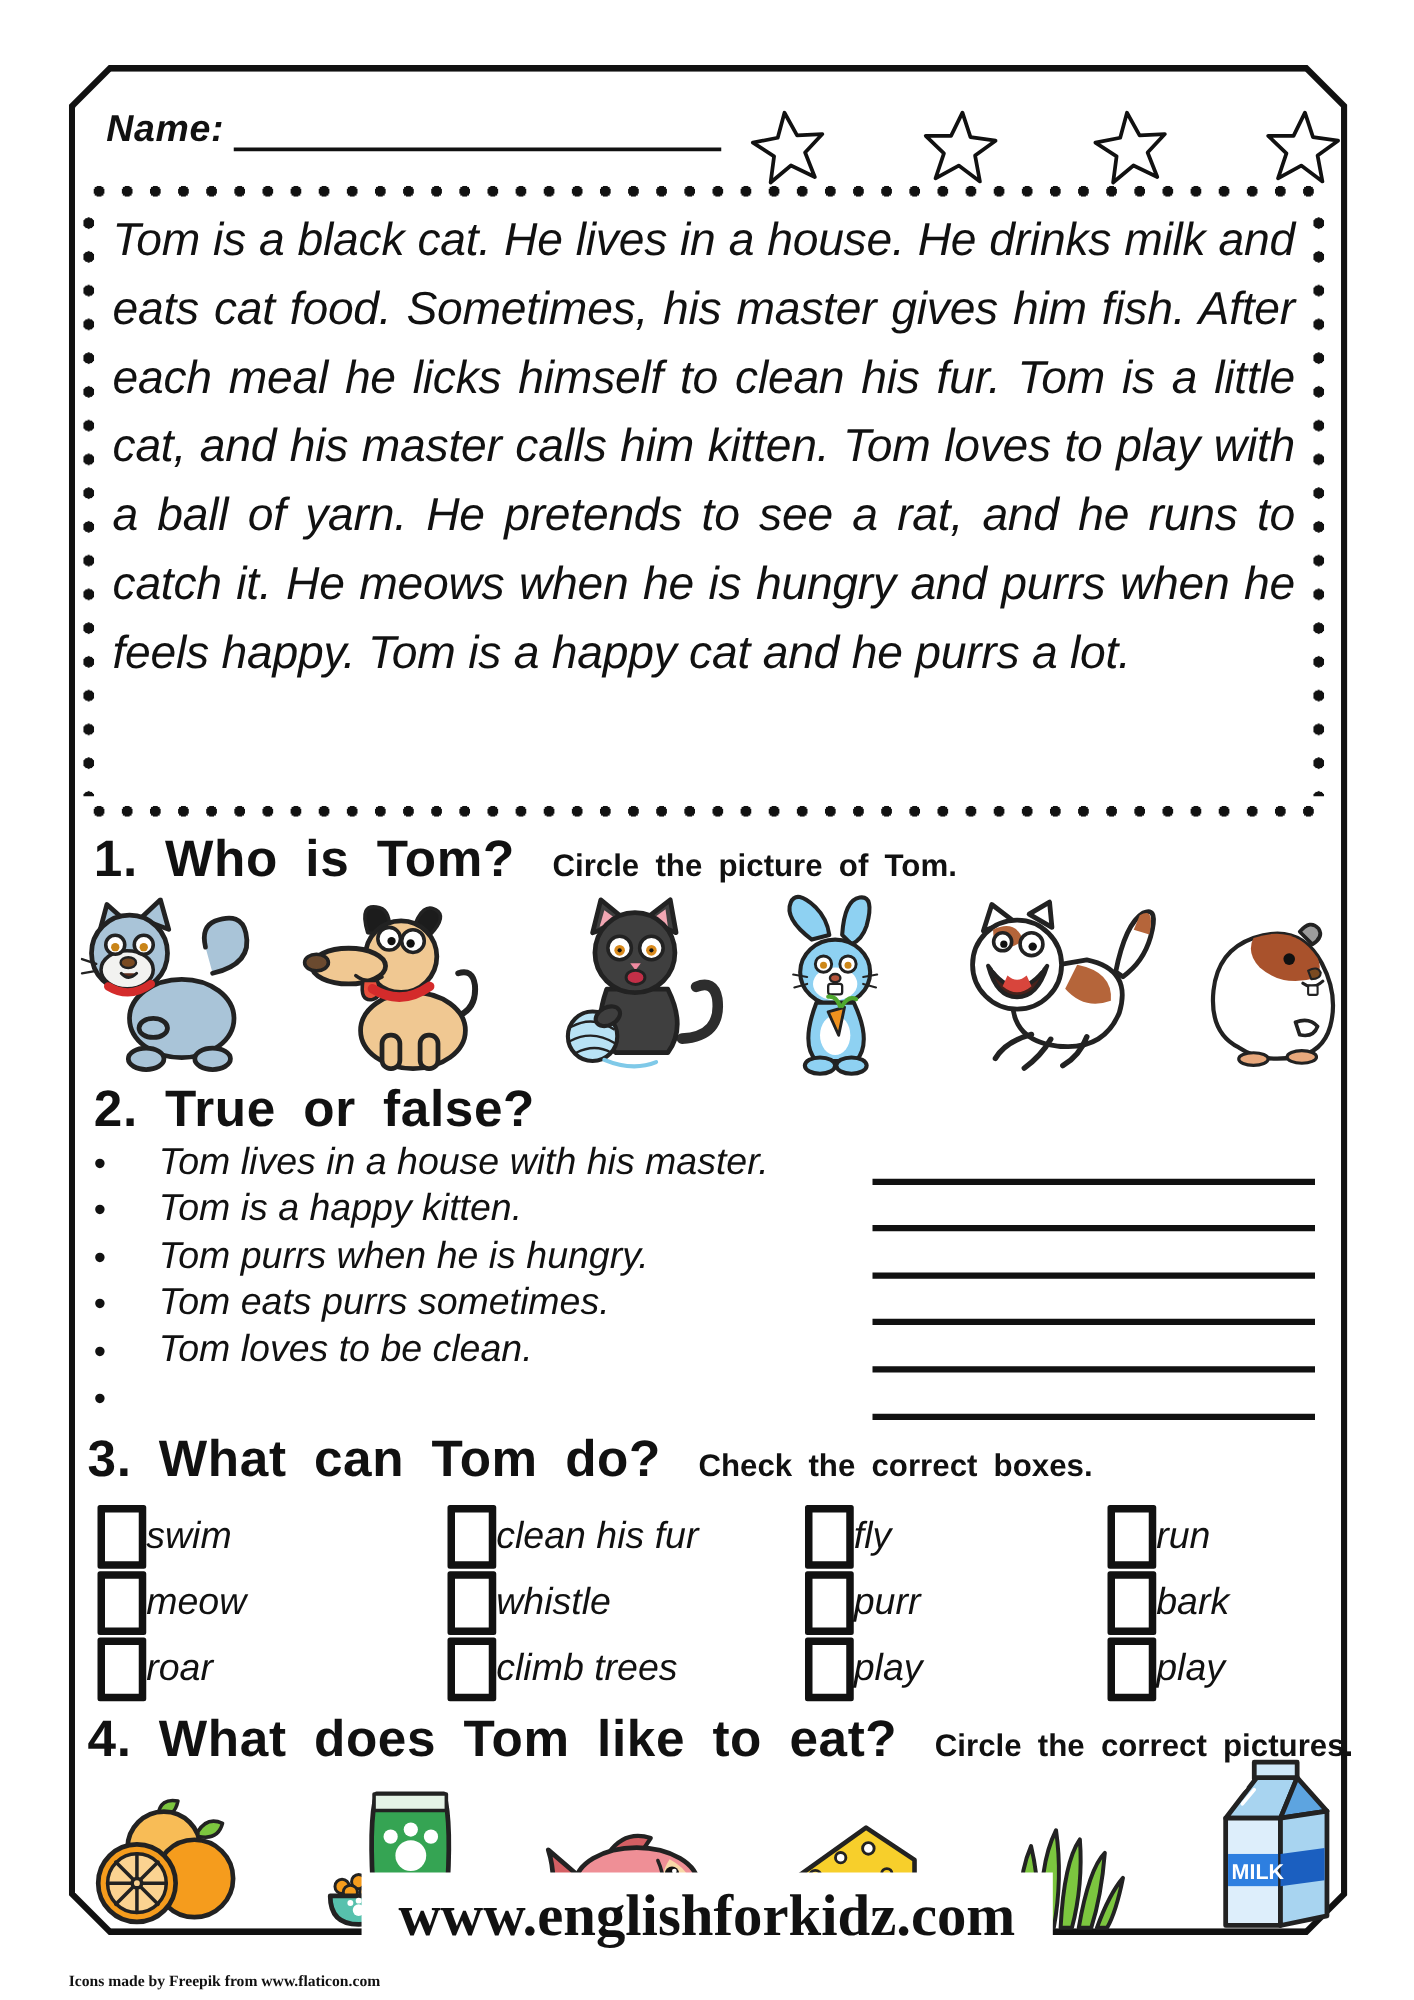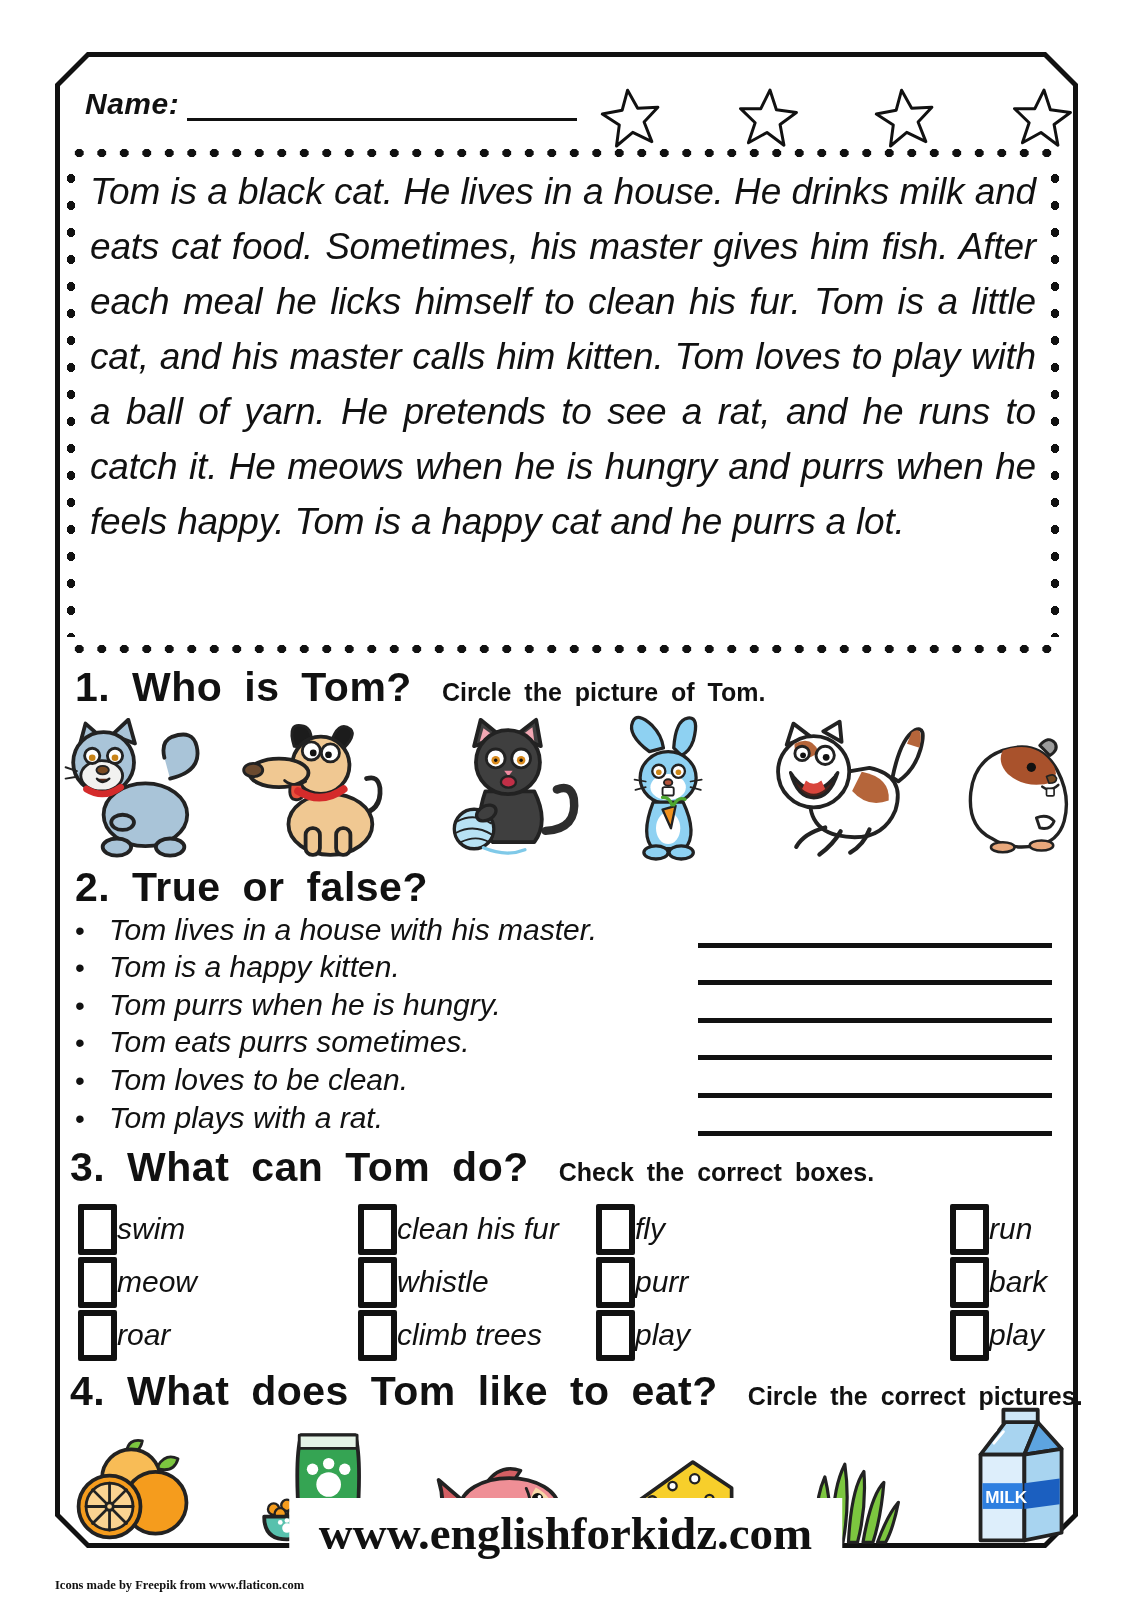--- a/index.html
+++ b/index.html
@@ -37,21 +37,21 @@
   .q-title{font-size:41px;font-weight:800;letter-spacing:.5px;word-spacing:10px;}
   .q-instr{font-size:25px;font-weight:800;margin-left:30px;word-spacing:6px;}
   
   .animals{position:absolute;left:58px;right:50px;top:704px;height:160px;display:flex;
     justify-content:space-between;align-items:flex-end;}
   .animals .pic{display:block;}
   
   .tf-list{position:absolute;left:75px;top:910px;width:977px;}
   .tf-row{display:flex;align-items:flex-end;height:37.6px;}
   .tf-bullet{font-size:28px;line-height:34px;width:34px;flex:none;}
-  .tf-text{font-size:30px;font-style:italic;line-height:36px;width:540px;flex:none;}
+  .tf-text{font-size:30px;font-style:italic;line-height:36px;width:540px;flex:none;margin-left:18px;}
   .tf-line{width:354px;margin-left:auto;border-bottom:5px solid #111;height:30px;}
   
   .check-col{position:absolute;top:1208px;display:flex;flex-direction:column;gap:11px;}
   .check-row{display:flex;align-items:center;height:42px;}
   .checkbox{width:27px;height:39px;border:6px solid #111;border-radius:2px;background:#fff;flex:none;}
   .check-label{font-size:30px;font-style:italic;white-space:nowrap;}
   
   .foods{position:absolute;left:72px;right:54px;top:1408px;height:140px;display:flex;
     justify-content:space-between;align-items:flex-end;z-index:3;gap:46px;}
   
@@ -257,21 +257,20 @@
         <span class="tf-text">Tom eats purrs sometimes.</span>
         <span class="tf-line"></span>
       </div>
       <div class="tf-row">
         <span class="tf-bullet">•</span>
         <span class="tf-text">Tom loves to be clean.</span>
         <span class="tf-line"></span>
       </div>
       <div class="tf-row">
         <span class="tf-bullet">•</span>
-        <span class="tf-text">Tom plays with a rat.</span>
         <span class="tf-line"></span>
       </div>
     </div>
 
     <div class="q-head" style="left:70px;top:1144px;">
       <span class="q-title">3. What can Tom do?</span>
       <span class="q-instr">Check the correct boxes.</span>
     </div>
 
     <div class="check-col" style="left:78px;">
@@ -295,35 +294,35 @@
       </div>
       <div class="check-row">
         <span class="checkbox"></span>
         <span class="check-label">whistle</span>
       </div>
       <div class="check-row">
         <span class="checkbox"></span>
         <span class="check-label">climb trees</span>
       </div>
     </div>
-    <div class="check-col" style="left:596px;">
+    <div class="check-col" style="left:644px;">
       <div class="check-row">
         <span class="checkbox"></span>
         <span class="check-label">fly</span>
       </div>
       <div class="check-row">
         <span class="checkbox"></span>
         <span class="check-label">purr</span>
       </div>
       <div class="check-row">
         <span class="checkbox"></span>
         <span class="check-label">play</span>
       </div>
     </div>
-    <div class="check-col" style="left:950px;">
+    <div class="check-col" style="left:886px;">
       <div class="check-row">
         <span class="checkbox"></span>
         <span class="check-label">run</span>
       </div>
       <div class="check-row">
         <span class="checkbox"></span>
         <span class="check-label">bark</span>
       </div>
       <div class="check-row">
         <span class="checkbox"></span>

